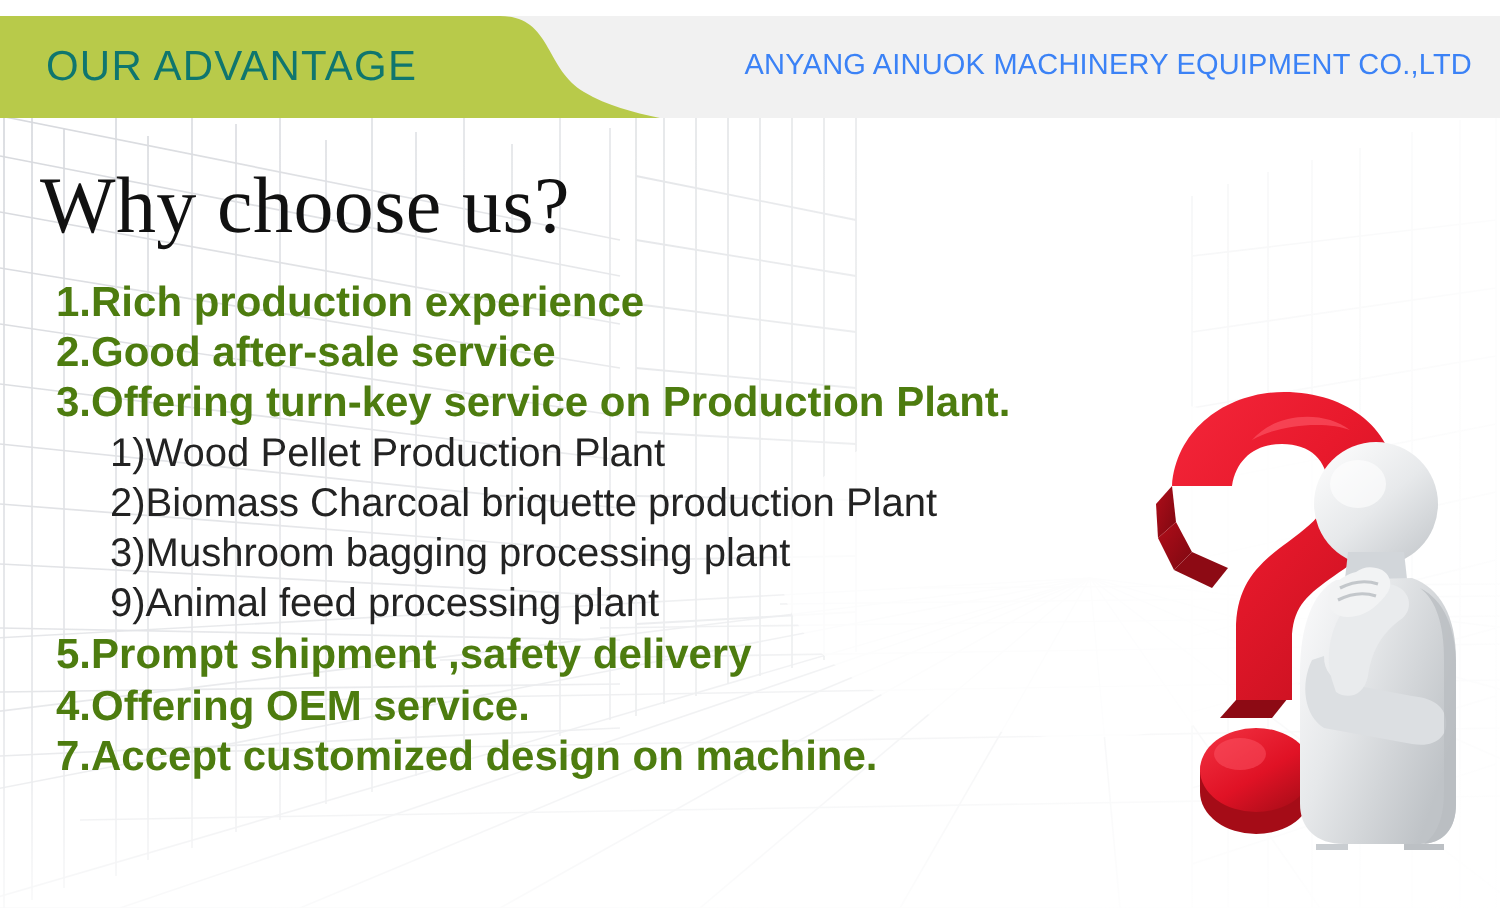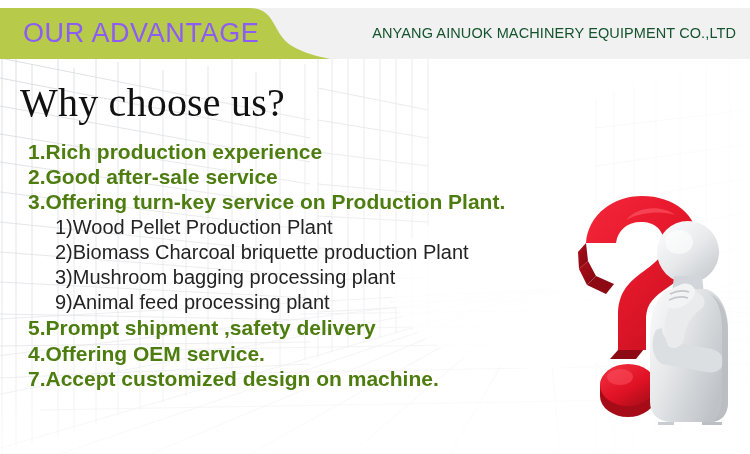--- a/index.html
+++ b/index.html
@@ -38,32 +38,32 @@
     width:750px; height:51px;
     background:#f1f1f1;
   }
   #header-green-svg {
     position:absolute; left:0; top:0;
     width:360px; height:51px;
   }
   #advantage-label {
     position:absolute; left:23px; top:0;
     height:51px; line-height:51px;
-    font-size:27px;
+    font-size:21px;
     letter-spacing:0.6px;
-    color:#8b5cf6;
+    color:#0f766e;
     white-space:nowrap;
     z-index:3;
   }
   #company-name {
     position:absolute; right:14px; top:0;
     height:51px; line-height:51px;
     font-size:14.5px;
     letter-spacing:0.1px;
-    color:#14532d;
+    color:#3b82f6;
     white-space:nowrap;
     z-index:3;
   }
 
   
   #content {
     position:absolute; left:0; top:59px;
     width:750px; height:395px;
     z-index:4;
     padding-left:36px;

